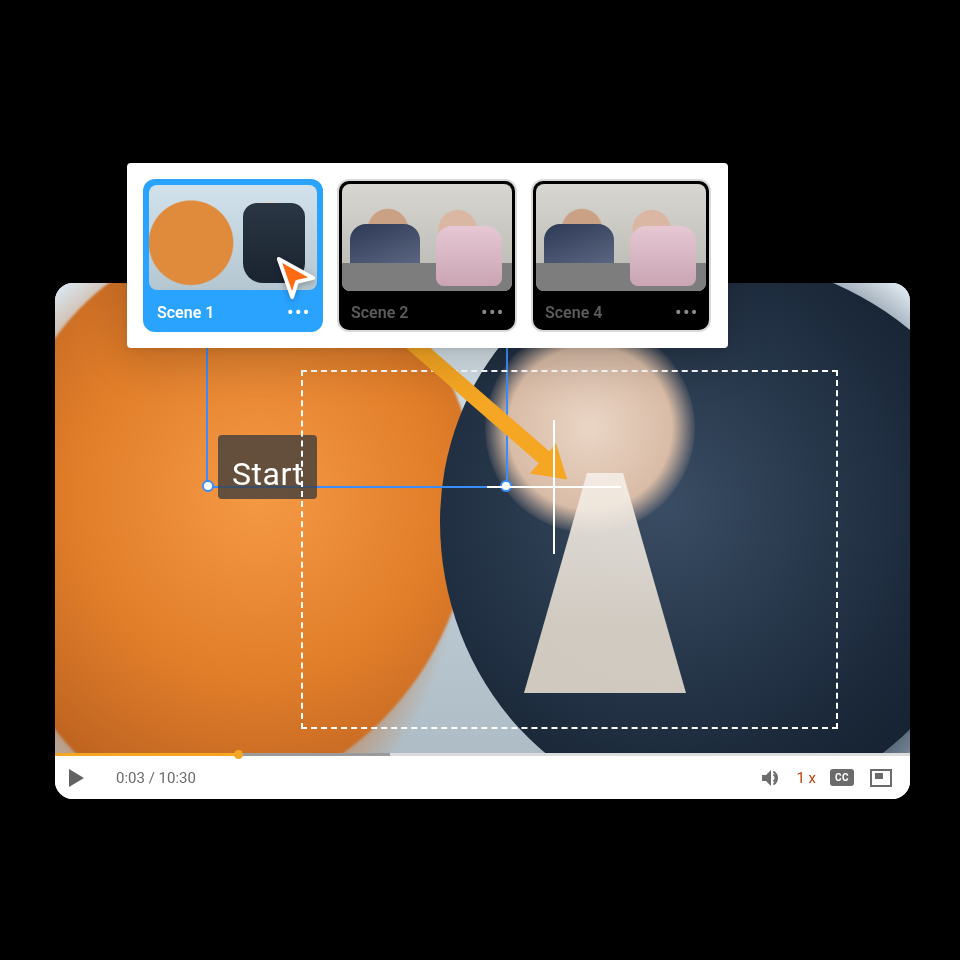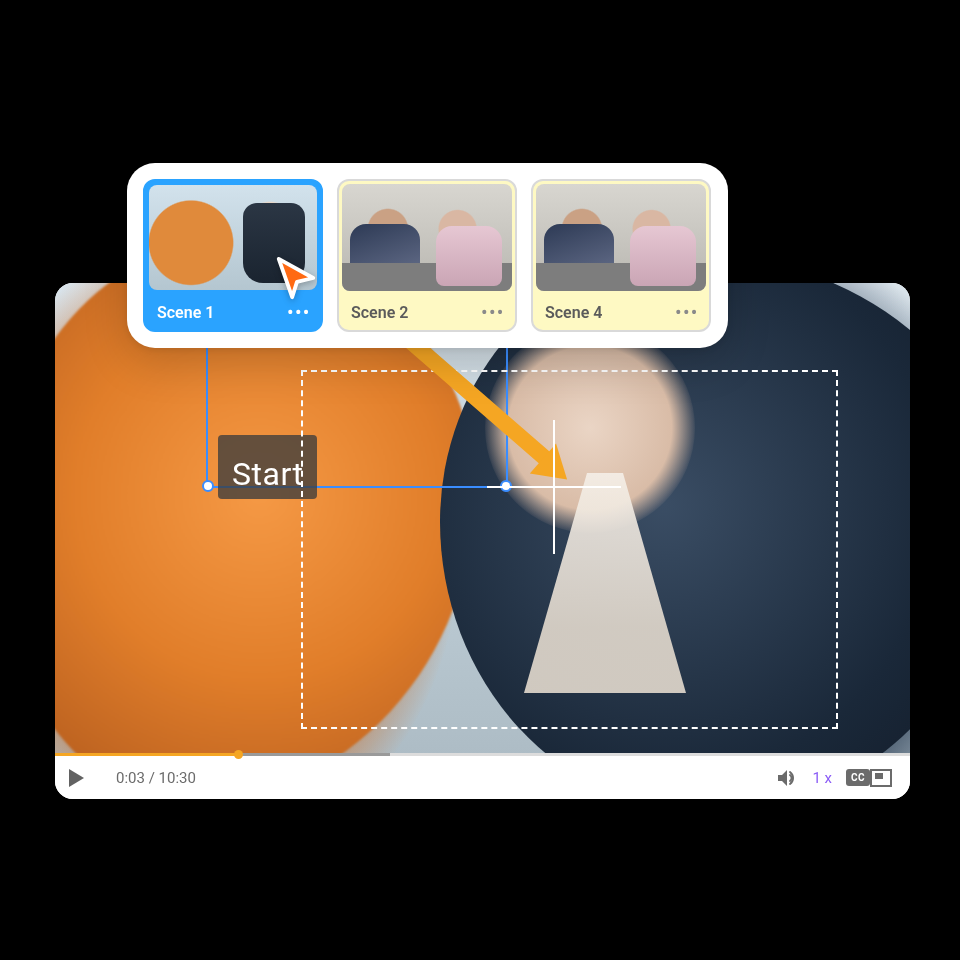--- a/index.html
+++ b/index.html
@@ -125,42 +125,42 @@
     position:absolute; left:0; top:0; width:100%; height:43px;
     display:flex; align-items:center;
     color:#4a4a4a;
     font-size:15px;
   }
   .play-btn{margin-left:14px;display:flex;align-items:center;}
   .play-tri{width:0;height:0;border-left:15px solid #626262;border-top:9px solid transparent;border-bottom:9px solid transparent;}
   .time{margin-left:32px;color:#6b6b6b;}
   .spacer{flex:1;}
   .vol-icon{display:flex;align-items:center;margin-right:14px;}
-  .speed{margin-right:14px;color:#8b5cf6;}
-  .cc-badge{width:24px;height:17px;border-radius:3px;background:#6b6b6b;color:#fff;font-size:10px;font-weight:700;display:flex;align-items:center;justify-content:center;letter-spacing:.5px;}
+  .speed{margin-right:14px;color:#c2410c;}
+  .cc-badge{width:24px;height:17px;border-radius:3px;background:#6b6b6b;color:#fff;font-size:10px;font-weight:700;display:flex;align-items:center;justify-content:center;margin-right:16px;letter-spacing:.5px;}
   .fs-icon{width:18px;height:14px;border:2px solid #6b6b6b;position:relative;margin-right:18px;}
   .fs-icon:before{content:"";position:absolute;left:3px;top:2px;width:8px;height:6px;background:#6b6b6b;}
 
   
   .scene-panel{
     position:absolute;
     left:127px; top:163px;
     width:601px; height:185px;
     background:#fff;
-    border-radius:28px;
+    border-radius:4px;
     box-shadow:0 14px 44px rgba(0,0,0,.18),0 2px 6px rgba(0,0,0,.08);
     padding:16px;
     box-sizing:border-box;
     display:flex;
     gap:14px;
   }
   .scene-card{
     width:180px; height:153px;
     border-radius:12px;
-    background:#fef9c3;
+    background:#000000;
     border:2px solid #d9d9d9;
     box-sizing:border-box;
     display:flex; flex-direction:column;
     overflow:hidden;
     position:relative;
   }
   .scene-card.active{
     background:#2aa3ff;
     border-color:#2aa3ff;
   }

